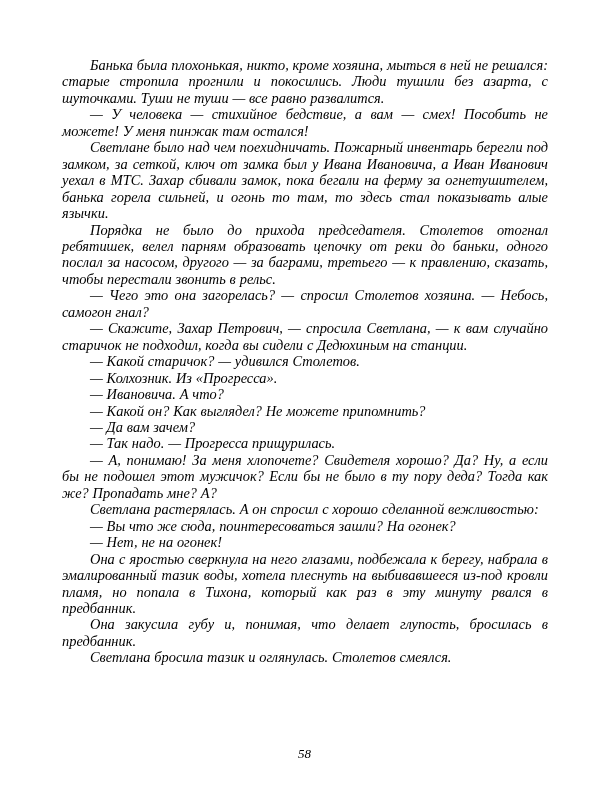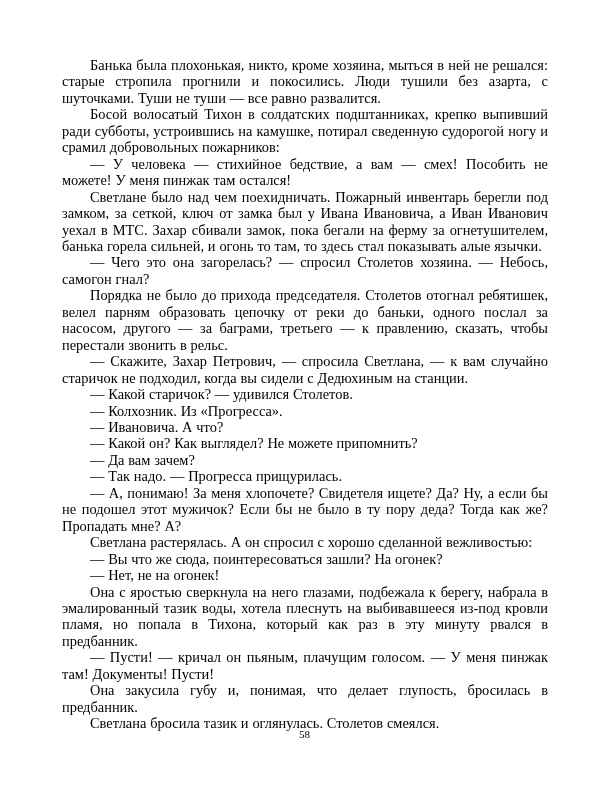--- a/index.html
+++ b/index.html
@@ -11,20 +11,21 @@
     font-family: "Liberation Serif", "DejaVu Serif", serif;
     color: #000000;
   }
   .page {
     position: relative;
     width: 609px;
     height: 800px;
     background: #ffffff;
     overflow: hidden;
     box-sizing: border-box;
+    font-style: italic;
   }
   .text-block {
     position: absolute;
     left: 62px;
     top: 57px;
     width: 486px;
   }
   p.para {
     margin: 0;
     padding: 0;
@@ -45,52 +46,50 @@
     content: "";
     display: inline-block;
     width: 100%;
   }
   p.para.nostretch::after {
     content: none;
   }
   .page-number {
     position: absolute;
     left: 0;
-    top: 726px;
+    top: 746px;
     width: 609px;
     text-align: center;
-    font-size: 11px;
+    font-size: 13px;
     line-height: 16px;
     font-family: "Liberation Serif", "DejaVu Serif", serif;
   }
 </style>
 </head>
 <body style="background: rgb(255, 255, 255); color: rgb(0, 0, 0);">
 
 <div class="page" style="background: rgb(255, 255, 255);">
 
   <div class="text-block">
       <p class="para nostretch">Банька была плохонькая, никто, кроме хозяина, мыться в ней не решался: старые стропила прогнили и покосились. Люди тушили без азарта, с шуточками. Туши не туши — все равно развалится.</p>
-      <p class="para nostretch">Босой волосатый Тихон в солдатских подштанниках, крепко выпивший ради субботы, устроившись на камушке, потирал сведенную судорогой ногу и срамил добровольных пожарников:</p>
       <p class="para nostretch dialogue">— У человека — стихийное бедствие, а вам — смех! Пособить не можете! У меня пинжак там остался!</p>
       <p class="para nostretch">Светлане было над чем поехидничать. Пожарный инвентарь берегли под замком, за сеткой, ключ от замка был у Ивана Ивановича, а Иван Иванович уехал в МТС. Захар сбивали замок, пока бегали на ферму за огнетушителем, банька горела сильней, и огонь то там, то здесь стал показывать алые язычки.</p>
+      <p class="para nostretch">Порядка не было до прихода председателя. Столетов отогнал ребятишек, велел парням образовать цепочку от реки до баньки, одного послал за насосом, другого — за баграми, третьего —  к правлению, сказать, чтобы перестали звонить в рельс.</p>
       <p class="para nostretch dialogue">— Чего это она загорелась? — спросил Столетов хозяина. — Небось, самогон гнал?</p>
-      <p class="para nostretch">Порядка не было до прихода председателя. Столетов отогнал ребятишек, велел парням образовать цепочку от реки до баньки, одного послал за насосом, другого — за баграми, третьего —  к правлению, сказать, чтобы перестали звонить в рельс.</p>
       <p class="para nostretch dialogue">— Скажите, Захар Петрович, — спросила Светлана, — к вам случайно старичок не подходил, когда вы сидели с Дедюхиным на станции.</p>
       <p class="para nostretch dialogue">— Какой старичок? — удивился Столетов.</p>
       <p class="para nostretch dialogue">— Колхозник. Из «Прогресса».</p>
       <p class="para nostretch dialogue">— Ивановича. А что?</p>
       <p class="para nostretch dialogue">— Какой он? Как выглядел? Не можете припомнить?</p>
       <p class="para nostretch dialogue">— Да вам зачем?</p>
       <p class="para nostretch dialogue">— Так надо. — Прогресса прищурилась.</p>
-      <p class="para nostretch dialogue">— А, понимаю! За меня хлопочете? Свидетеля ищете? Да? Ну, а если бы не подошел этот мужичок? Если бы не было в ту пору деда? Тогда как же? Пропадать мне? А?</p>
+      <p class="para nostretch dialogue">— А, понимаю! За меня хлопочете? Свидетеля хорошо? Да? Ну, а если бы не подошел этот мужичок? Если бы не было в ту пору деда? Тогда как же? Пропадать мне? А?</p>
       <p class="para nostretch">Светлана растерялась. А он спросил с хорошо сделанной вежливостью:</p>
       <p class="para nostretch dialogue">— Вы что же сюда, поинтересоваться зашли? На огонек?</p>
       <p class="para nostretch dialogue">— Нет, не на огонек!</p>
       <p class="para nostretch">Она с яростью сверкнула на него глазами, подбежала к берегу, набрала в эмалированный тазик воды, хотела плеснуть на выбивавшееся из-под кровли пламя, но попала в Тихона, который как раз в эту минуту рвался в предбанник.</p>
-      <p class="para nostretch dialogue">— Пусти! — кричал он пьяным, плачущим голосом. — У меня пинжак там! Документы! Пусти!</p>
       <p class="para nostretch">Она закусила губу и, понимая, что делает глупость, бросилась в предбанник.</p>
       <p class="para nostretch">Светлана бросила тазик и оглянулась. Столетов смеялся.</p>
     </div>
 
   <div class="page-number">58</div>
 
 </div>
 
 </body></html>

